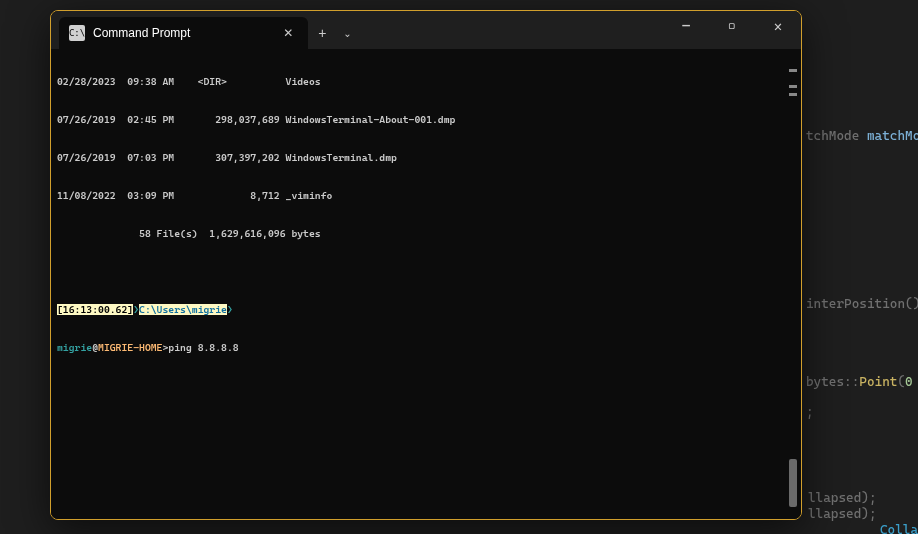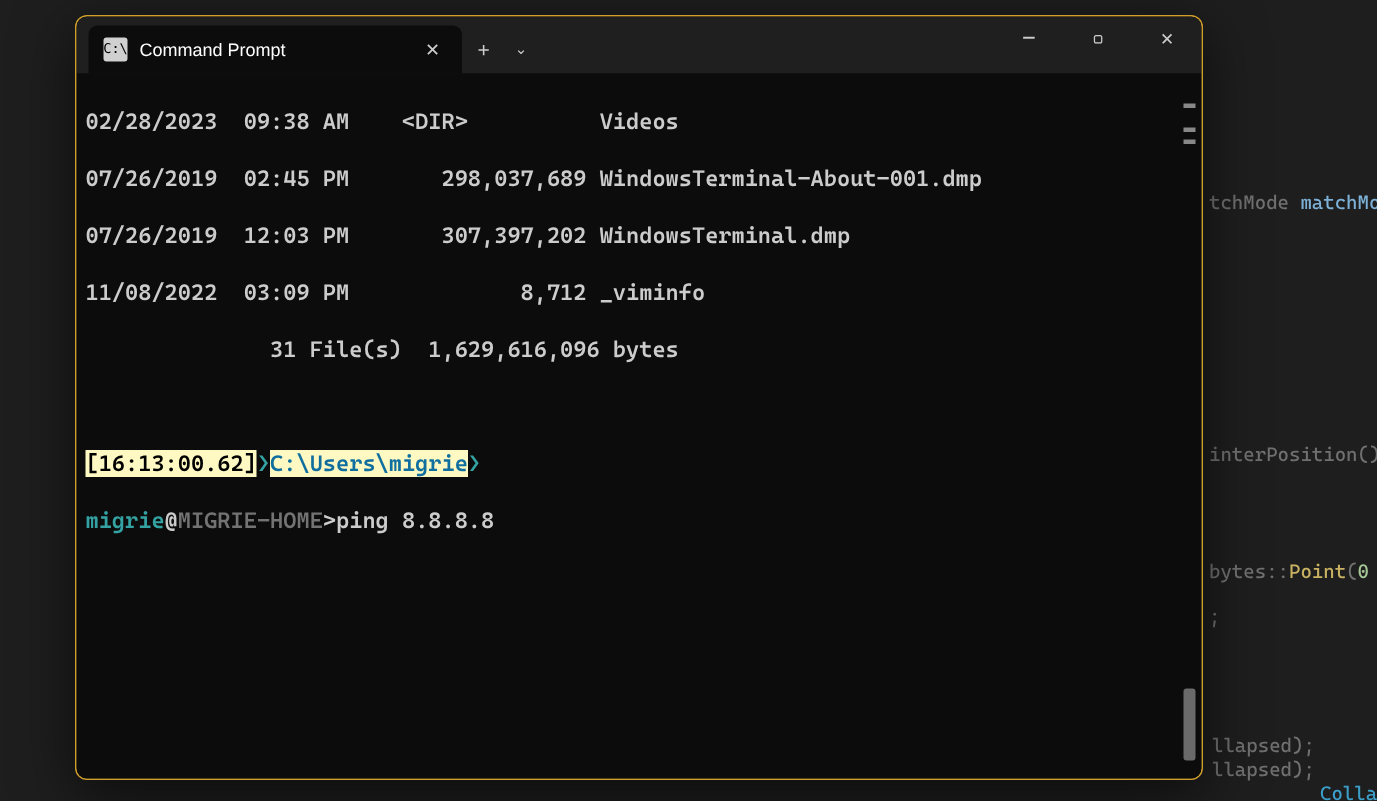--- a/index.html
+++ b/index.html
@@ -99,31 +99,31 @@
     color:#ccc;
   }
 
   
   .terminal-body {
     position:absolute;
     top:38px; left:0; right:0; bottom:0;
     background:#0c0c0c;
     padding: 4px 0 4px 6px;
     font-family: 'Cascadia Mono','Consolas',monospace;
-    font-size: 15px;
+    font-size: 10px;
     line-height: 19px;
     color:#cccccc;
     white-space: pre;
     font-weight: 600;
     overflow:hidden;
   }
   .row { height:19px; }
   .hl-block { background:#fef9c3; color:#000000; }
   .cyan { color:#34a2a2; }
-  .green { color:#737373;margin-top:20px; }
+  .green { color:#fdba74;margin-top:20px; }
 
   
   .scroll-track {
     position:absolute;
     right:2px;
     top:38px;
     bottom:0;
     width:12px;
   }
   .scroll-mark {
@@ -185,23 +185,23 @@
         </div>
       <div class="win-ctrl close">
           <span>✕</span>
         </div>
     </div>
   </div>
 
   <div class="terminal-body">
 <div class="row">02/28/2023  09:38 AM    &lt;DIR&gt;          Videos</div>
 <div class="row">07/26/2019  02:45 PM       298,037,689 WindowsTerminal-About-001.dmp</div>
-<div class="row">07/26/2019  12:03 PM       307,397,202 WindowsTerminal.dmp</div>
+<div class="row">07/26/2019  07:03 PM       307,397,202 WindowsTerminal.dmp</div>
 <div class="row">11/08/2022  03:09 PM             8,712 _viminfo</div>
-<div class="row">              31 File(s)  1,629,616,096 bytes</div>
+<div class="row">              58 File(s)  1,629,616,096 bytes</div>
 <div class="row"></div>
 <div class="row"><span class="hl-block">[16:13:00.62]</span><span class="cyan">❭</span><span class="hl-block cyan" style="color:#106f9f">C:\Users\migrie</span><span class="cyan">❭</span></div>
 <div class="row"><span class="cyan">migrie</span><span>@</span><span class="green">MIGRIE-HOME</span><span>&gt;</span><span>ping 8.8.8.8</span></div>
 <div class="row"></div>
 
 
 
 
 
 

